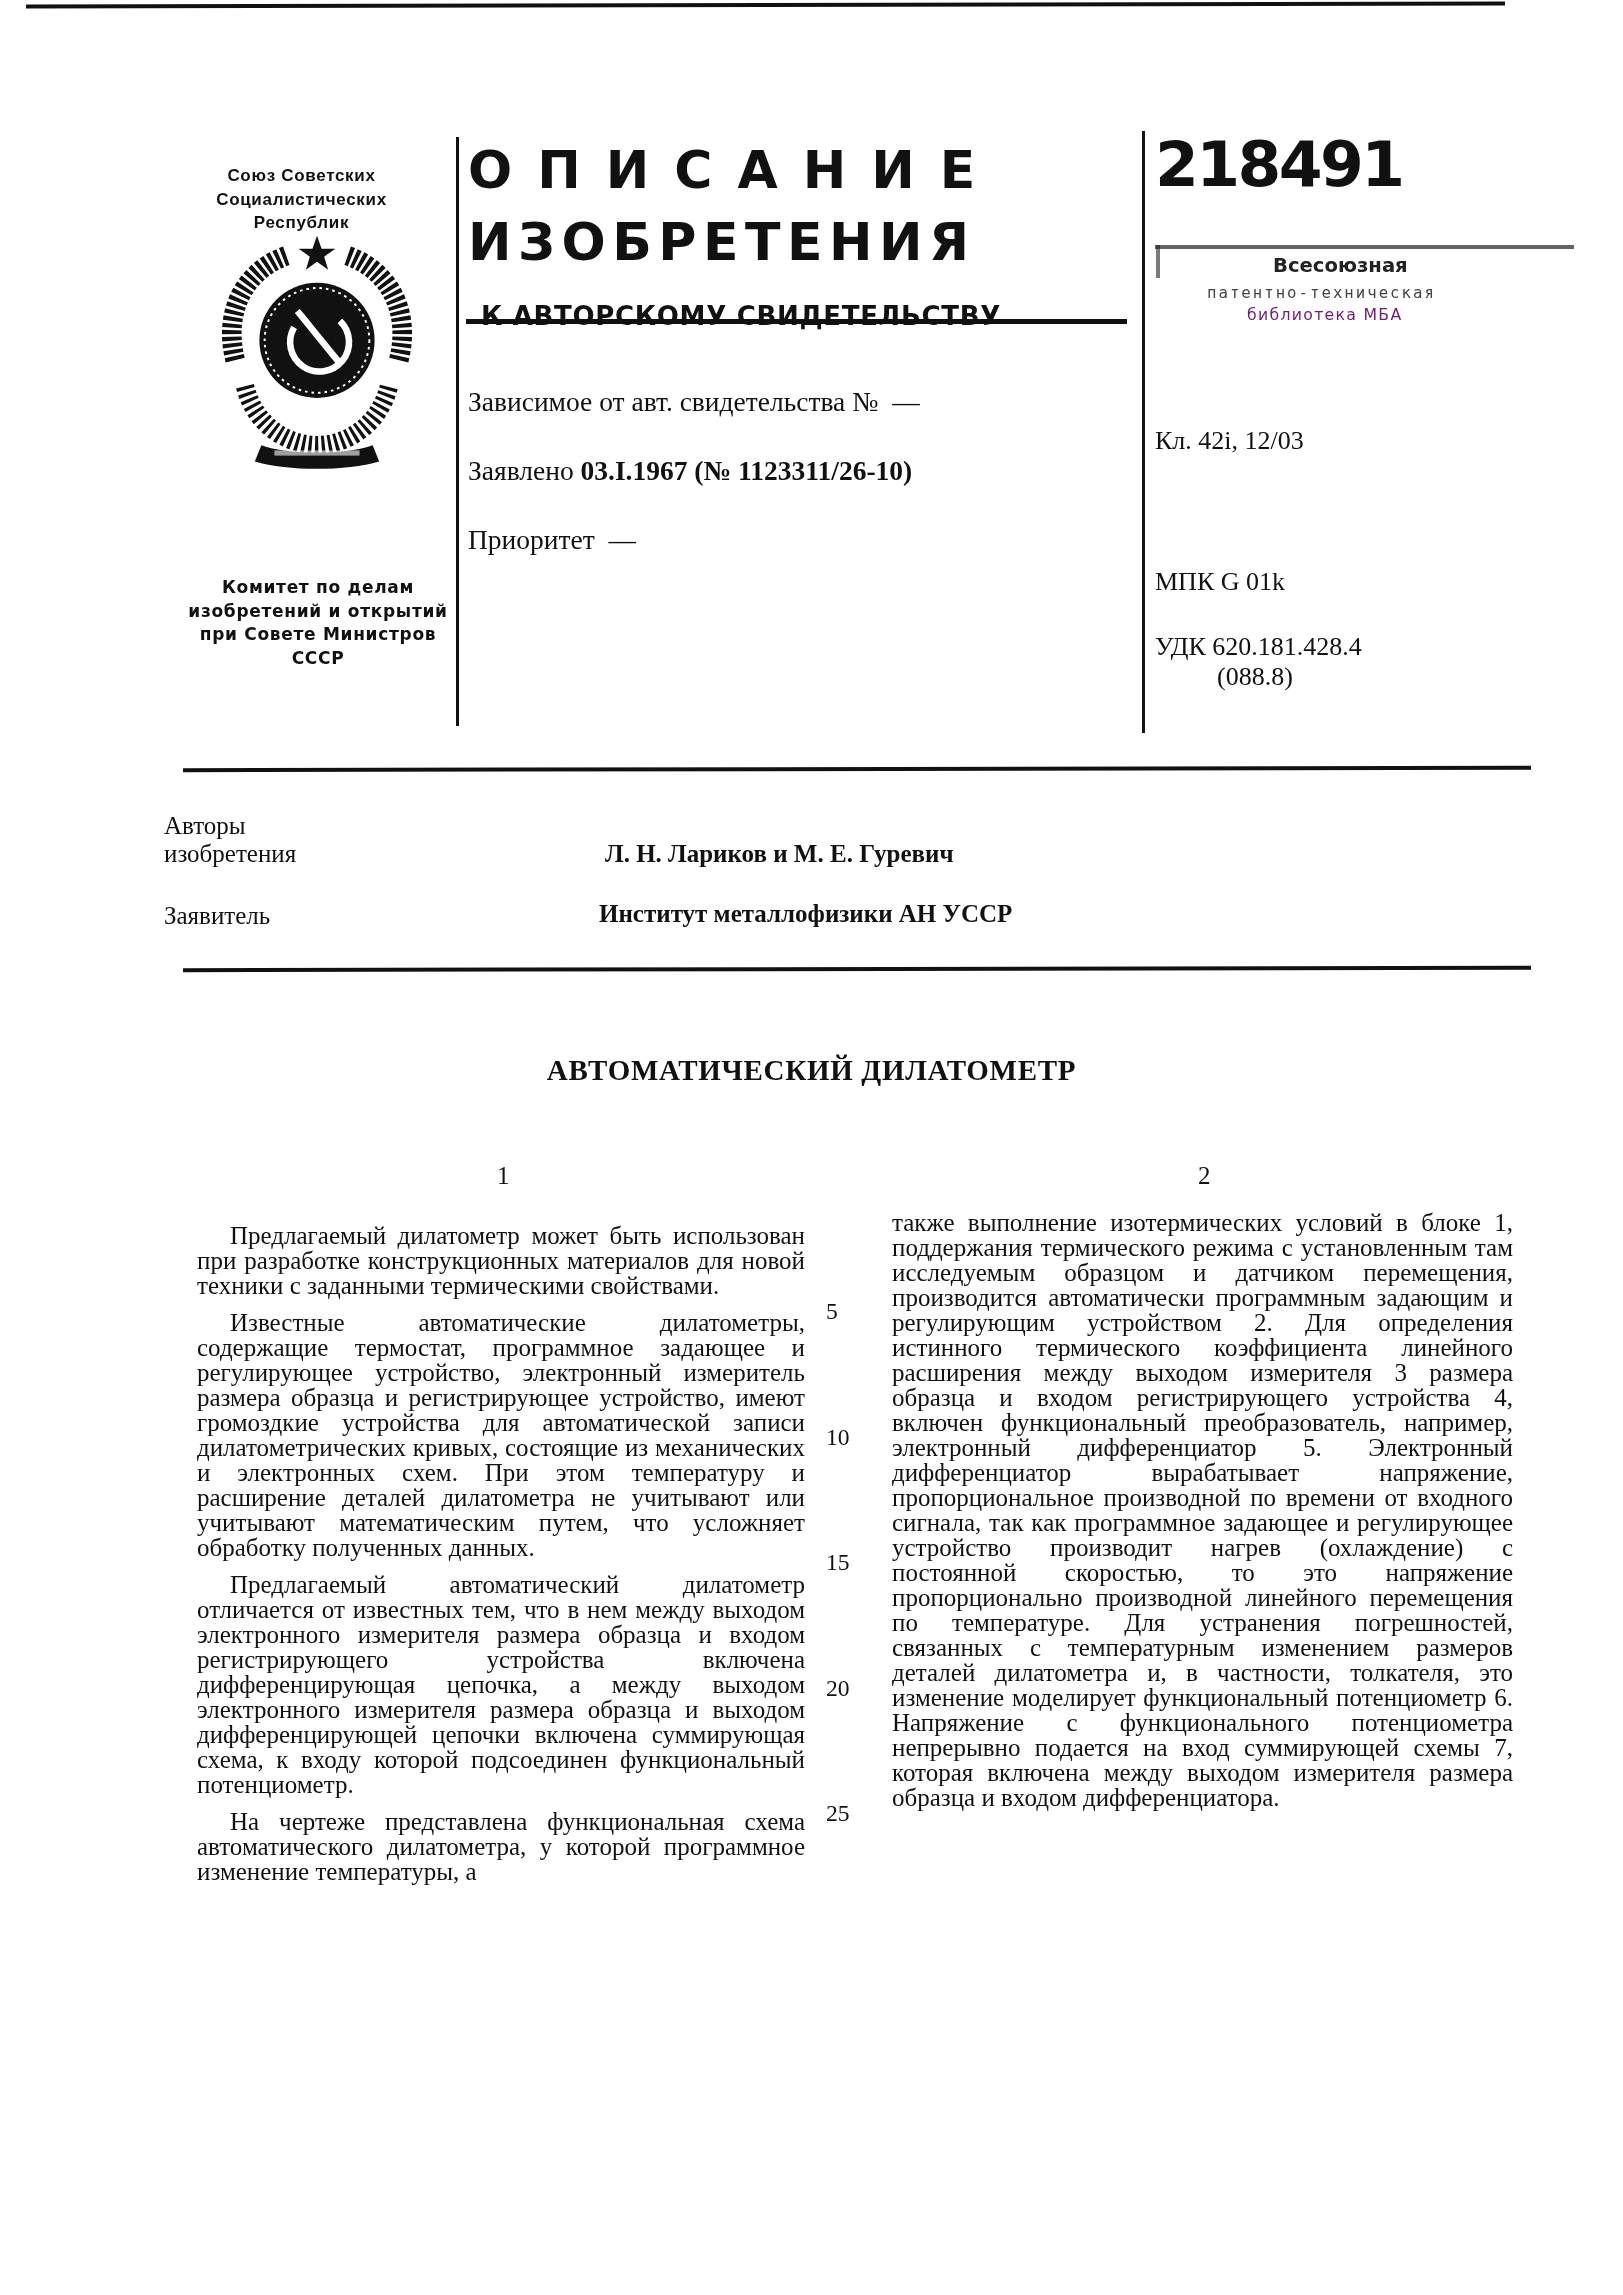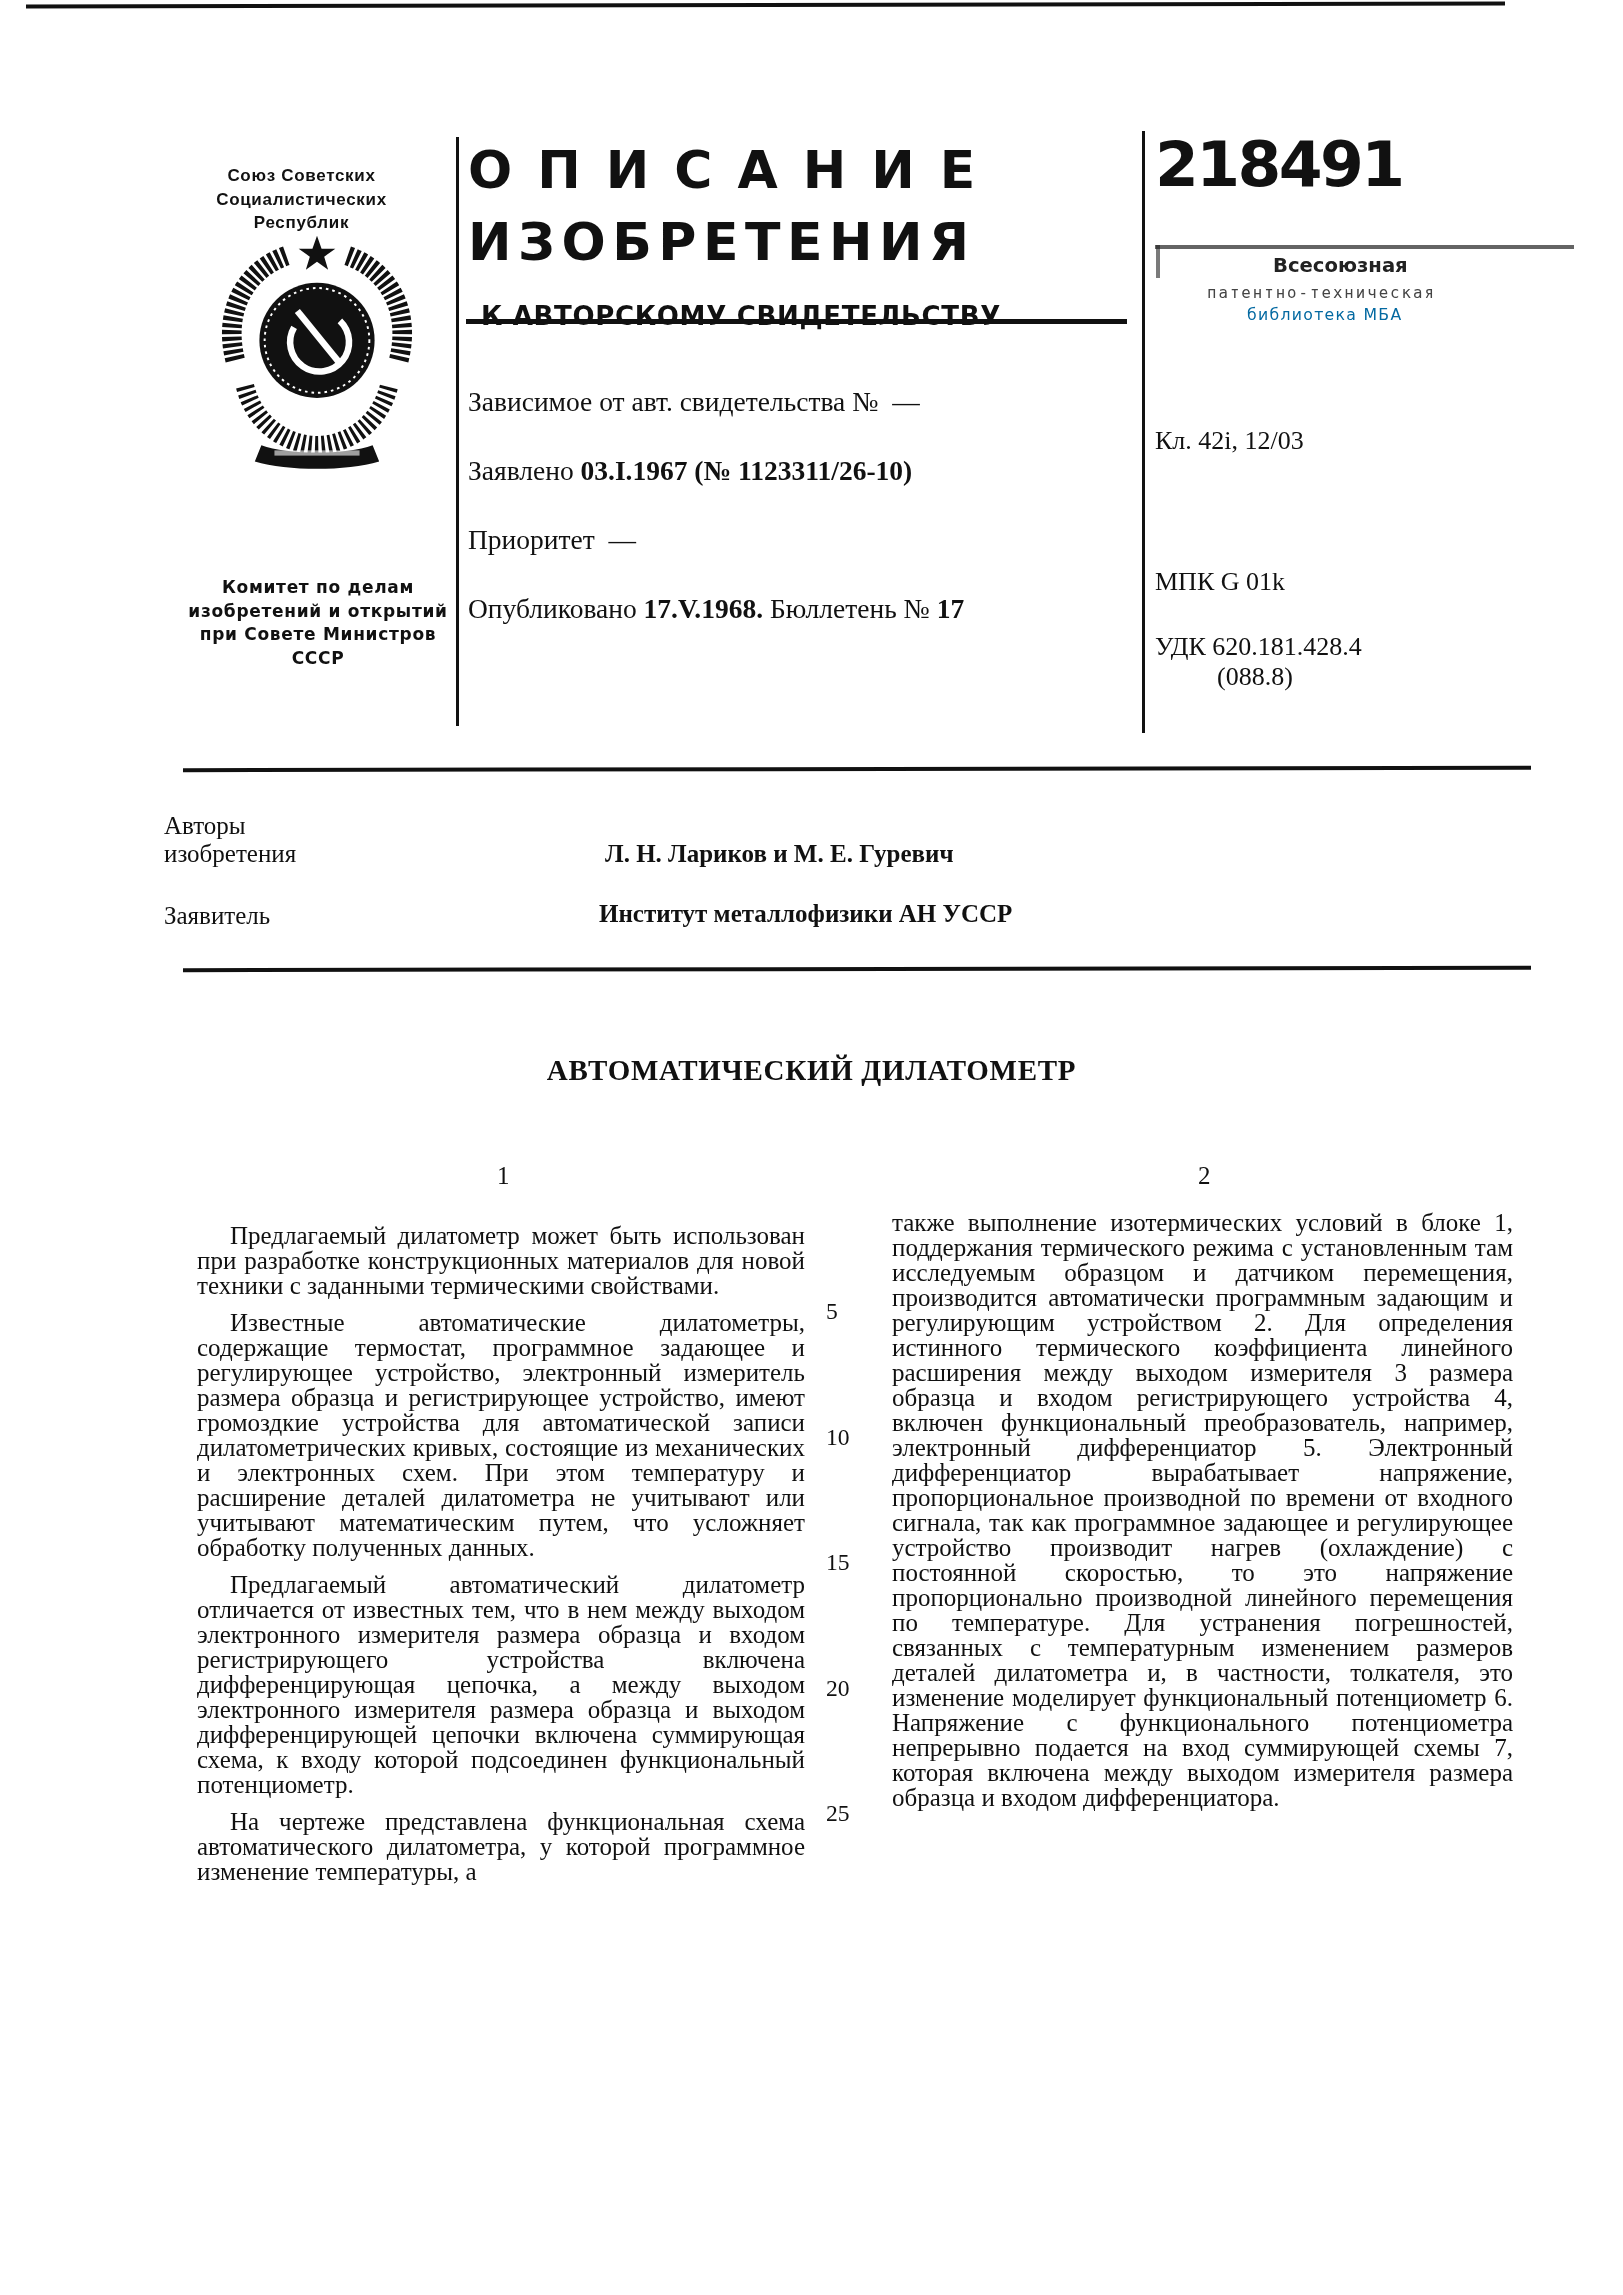--- a/index.html
+++ b/index.html
@@ -31,21 +31,21 @@
   .meta-list .row b { font-weight: bold; margin-top: 32px; }
 
   
   .patent-no { left: 1155px; top: 128px; font-family: "DejaVu Sans", sans-serif; font-weight: bold;
     font-size: 63px; letter-spacing: -2.6px; }
   .stamp { left: 1155px; top: 245px; width: 419px; height: 79px; }
   .stamp .bar { position:absolute; left: 0; top: 0; width: 419px; height: 3.9px; background: #222; opacity: .7; }
   .stamp .tick { position:absolute; left: 1.3px; top: 0; width: 3.3px; height: 33px; background: #222; opacity: .6; }
   .stamp .s1 { position:absolute; left: 118px; top: 9.2px; font-family: "DejaVu Sans", sans-serif; font-weight:bold; font-size: 19.6px; color:#222; }
   .stamp .s2 { position:absolute; left: 52px; top: 38px; font-family: "DejaVu Sans Mono", monospace; font-size: 15.7px; letter-spacing: 2px; color:#444; }
-  .stamp .s3 { position:absolute; left: 92px; top: 60px; font-family: "DejaVu Sans", sans-serif; font-size: 15.7px; color:#0369a1; letter-spacing: 1.3px; }
+  .stamp .s3 { position:absolute; left: 92px; top: 60px; font-family: "DejaVu Sans", sans-serif; font-size: 15.7px; color:#701a75; letter-spacing: 1.3px; }
   .class-list { left: 1155px; top: 425px; width: 419px; font-size: 26px; line-height: 31px; }
   .class-list .k1 { position:absolute; top: 0; }
   .class-list .k2 { position:absolute; top: 141px; }
   .class-list .k3 { position:absolute; top: 206px; }
   .class-list .k4 { position:absolute; top: 236px; left: 62px; }
 
   
   .rule1 { left: 183px; top: 767px; width: 1348px; height: 3.9px; background: #111; transform: rotate(-0.1deg); }
   .rule2 { left: 183px; top: 967px; width: 1348px; height: 3.9px; background: #111; transform: rotate(-0.1deg); }
   .auth-label { left: 164px; top: 812px; font-size: 25px; line-height: 27.5px; }
@@ -111,23 +111,20 @@
 <div class="abs meta-list">
   <div class="row">
     <span>Зависимое от авт. свидетельства №</span>&nbsp;&nbsp;<span>—</span>
   </div>
   <div class="row">
     <span>Заявлено</span> <b>03.I.1967 (№ 1123311/26-10)</b>
   </div>
   <div class="row">
     <span>Приоритет</span>&nbsp;&nbsp;<span>—</span>
   </div>
-  <div class="row">
-    <span>Опубликовано</span> <b>17.V.1968.</b> <span>Бюллетень №</span> <b>17</b>
-  </div>
 </div>
 
 <div class="abs patent-no">218491</div>
 <div class="abs stamp">
   <div class="bar"></div>
   <div class="tick"></div>
   <div class="s1">Всесоюзная</div>
   <div class="s2">патентно-техническая</div>
   <div class="s3">библиотека МБА</div>
 </div>

